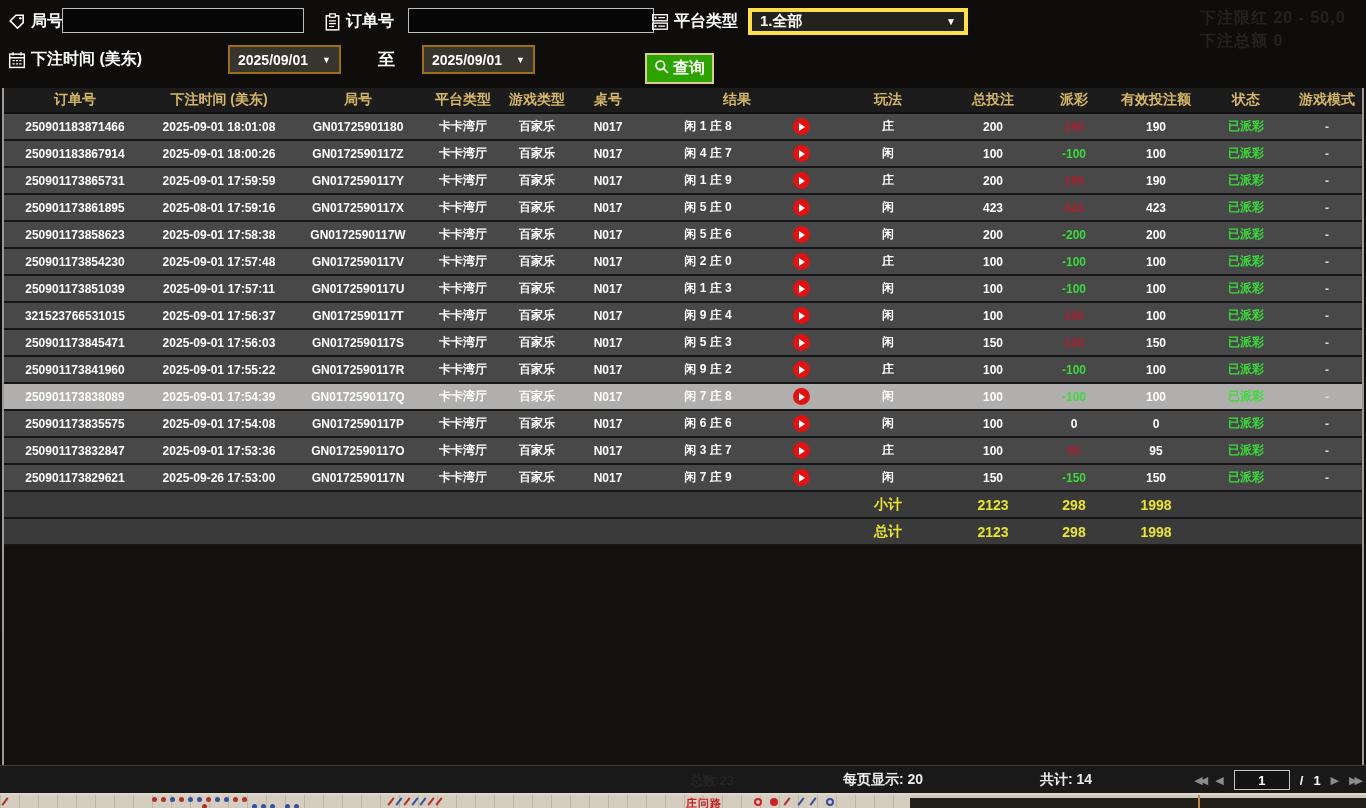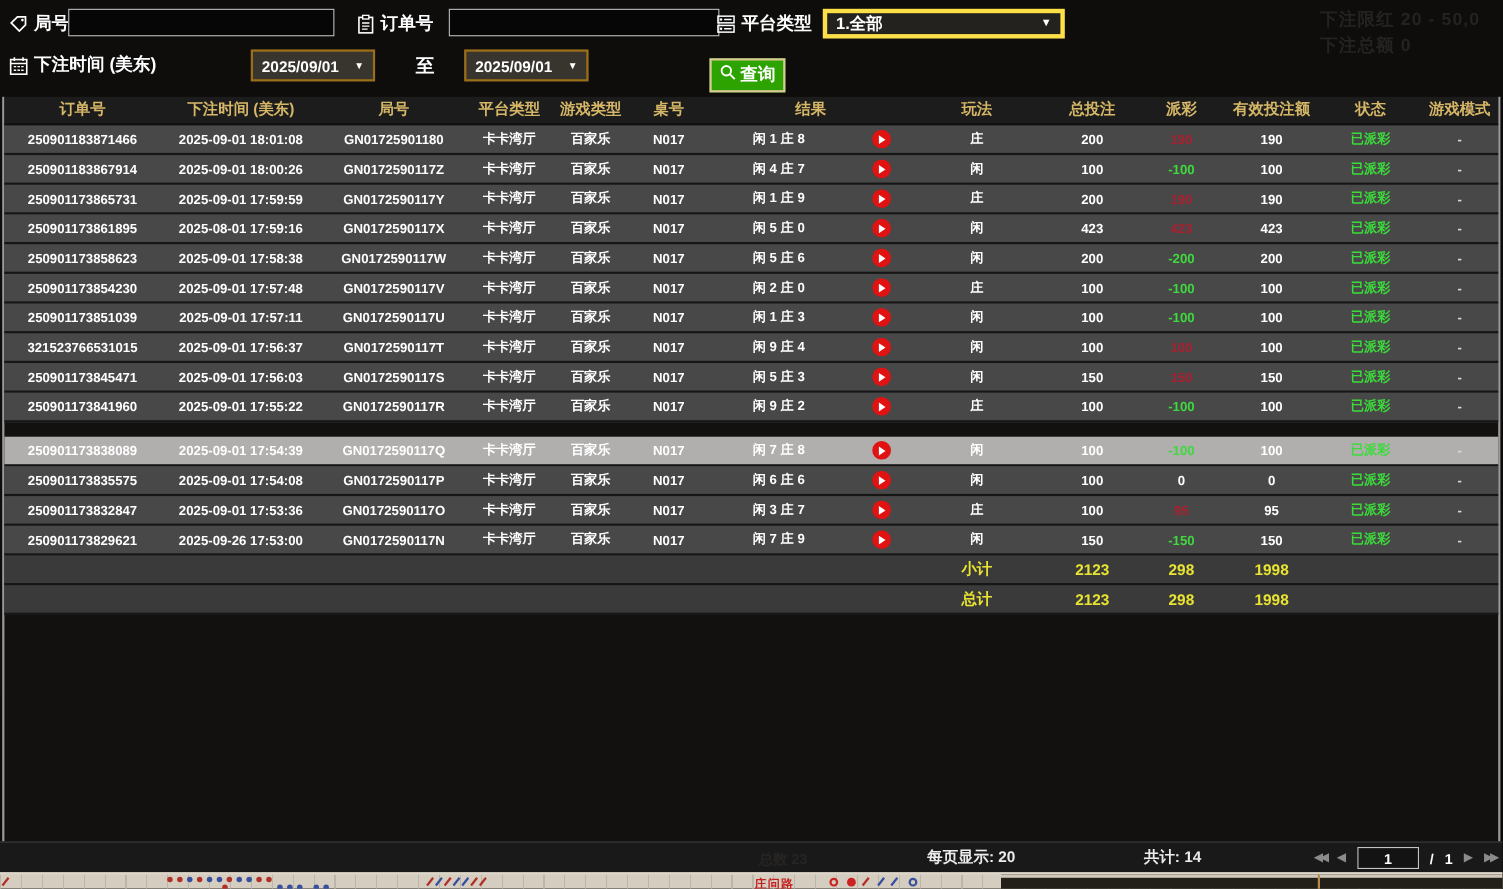--- a/index.html
+++ b/index.html
@@ -22,21 +22,21 @@
   .querybtn { position:absolute; left:645px; top:42px; width:69px; height:31px; background:#2da300; border:2px solid #dcc998; color:#fff; display:flex; align-items:center; justify-content:center; gap:3px; font-size:16px; font-weight:bold; cursor:pointer;margin-top:11px; }
 
   
   .table-panel { position:absolute; top:88px; left:2px; width:1362px; height:677px; border-left:2px solid #9a9a9a; border-right:2px solid #9a9a9a; background:#121110; }
   .grid { display:grid; grid-template-columns:142px 146px 132px 78px 70px 72px 128px 58px 116px 94px 68px 96px 84px 78px; align-items:center; }
   .thead { height:26px; background:#1c1c1c; border-bottom:2px solid #101010; color:#d6b767; font-size:14px; }
   .thead > div { text-align:center; }
   .h-result { grid-column:span 2; }
   .trow { height:27px; background:#484848; border-bottom:2px solid #161616; font-size:12px; color:#fff; cursor:default; }
   .trow > div { text-align:center; white-space:nowrap; overflow:hidden; }
-  .trow.selected { background:#b1afae;margin-top:13px; }
+  .trow.selected { background:#b1afae; }
   .c-payout.pos { color:#a92130; }
   .c-payout.neg { color:#3fd83f; }
   .c-payout.zero { color:#ffffff; }
   .c-status { color:#3bdb3b; }
   .c-mode { color:#d8d8d8; }
   .playwrap { display:flex; justify-content:center; align-items:center; }
   .playbtn { width:17px; height:17px; border-radius:50%; background:#e01212; display:flex; align-items:center; justify-content:center; cursor:pointer; }
   .playbtn i { display:block; width:0; height:0; border-left:6px solid #fff; border-top:4px solid transparent; border-bottom:4px solid transparent; margin-left:2px; }
   .totrow { height:27px; background:#3a3a3a; border-bottom:2px solid #161616; font-size:14px; color:#e8e431; }
   .totrow > div { text-align:center; }

